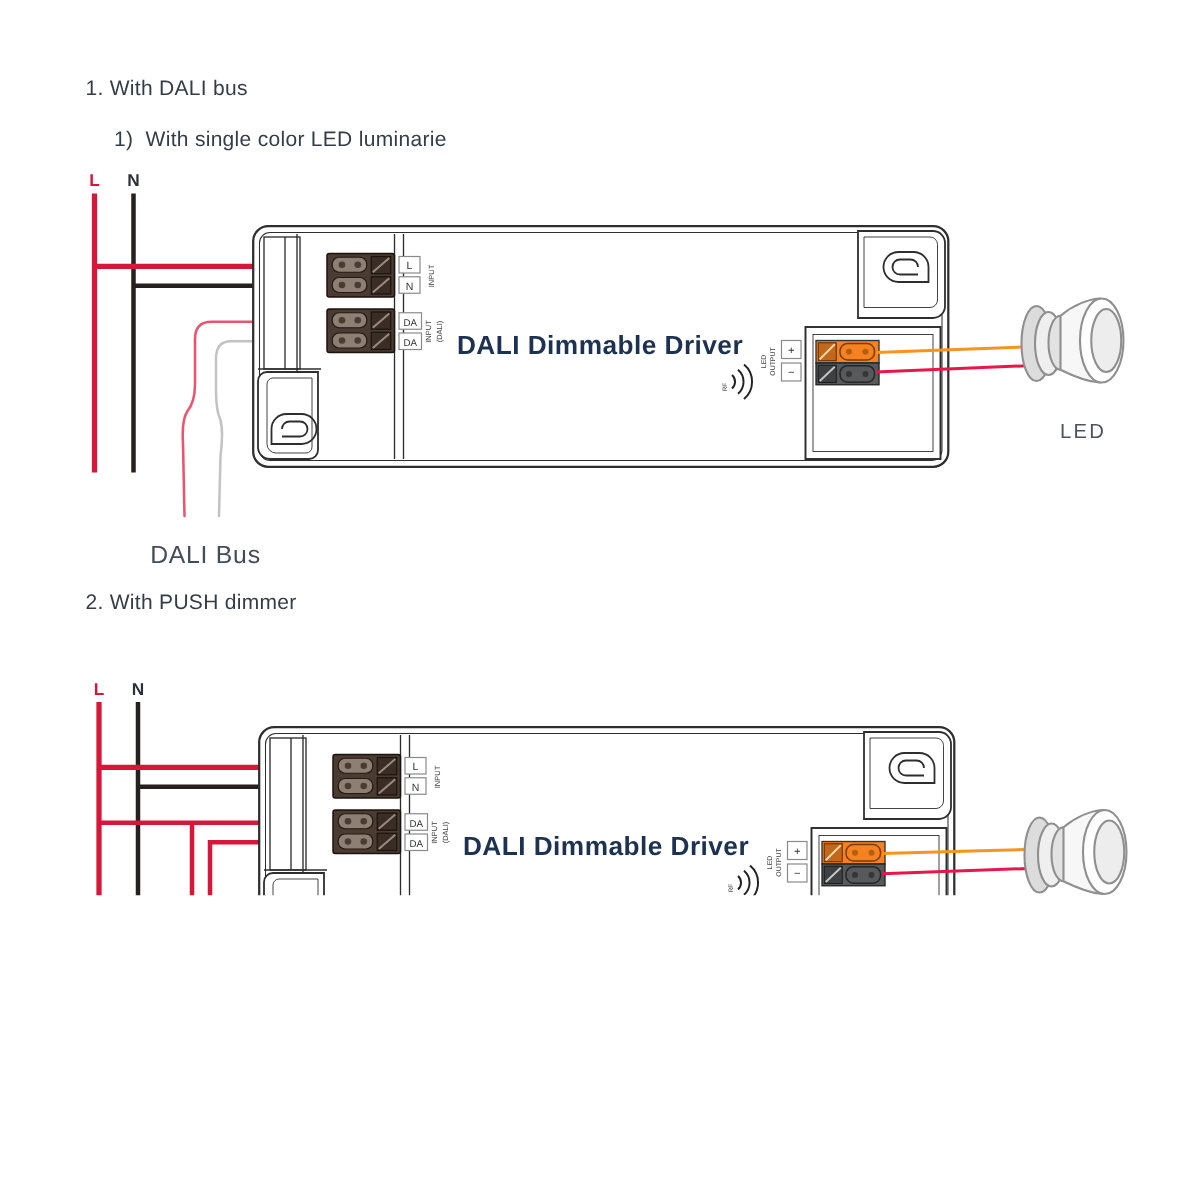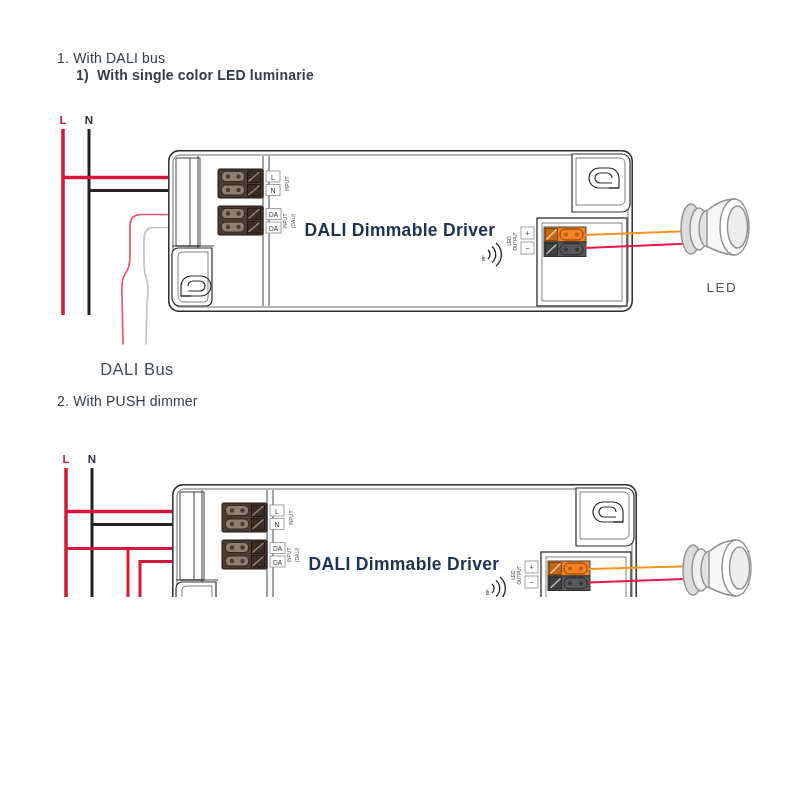--- a/index.html
+++ b/index.html
@@ -8,21 +8,21 @@
   .heading{position:absolute;color:#343d47;font-size:14px;letter-spacing:.2px;white-space:pre;}
   #svg-main{position:absolute;left:0;top:0;}
   svg text{font-family:"Liberation Sans", sans-serif;}
 </style>
 </head>
 <body>
 
 <div id="stage">
 
   <div class="heading" style="left:57px;top:50px;">1. With DALI bus</div>
-  <div class="heading" style="left:76px;top:67px;font-weight:bold;">1)  With single color LED luminarie</div>
+  <div class="heading" style="left:76px;top:84px;">1)  With single color LED luminarie</div>
   <div class="heading" style="left:57px;top:393px;">2. With PUSH dimmer</div>
 
   <svg id="svg-main" width="800" height="800" viewBox="0 0 800 800">
 
     <defs>
 
       <g id="driver-unit">
 
         <rect x="0.8" y="0.8" width="463.4" height="160.4" rx="10" fill="#ffffff" stroke="#2e2e2e" stroke-width="1.5"></rect>
         <rect x="5" y="5" width="455" height="152" rx="7" fill="none" stroke="#2e2e2e" stroke-width="0.7"></rect>

